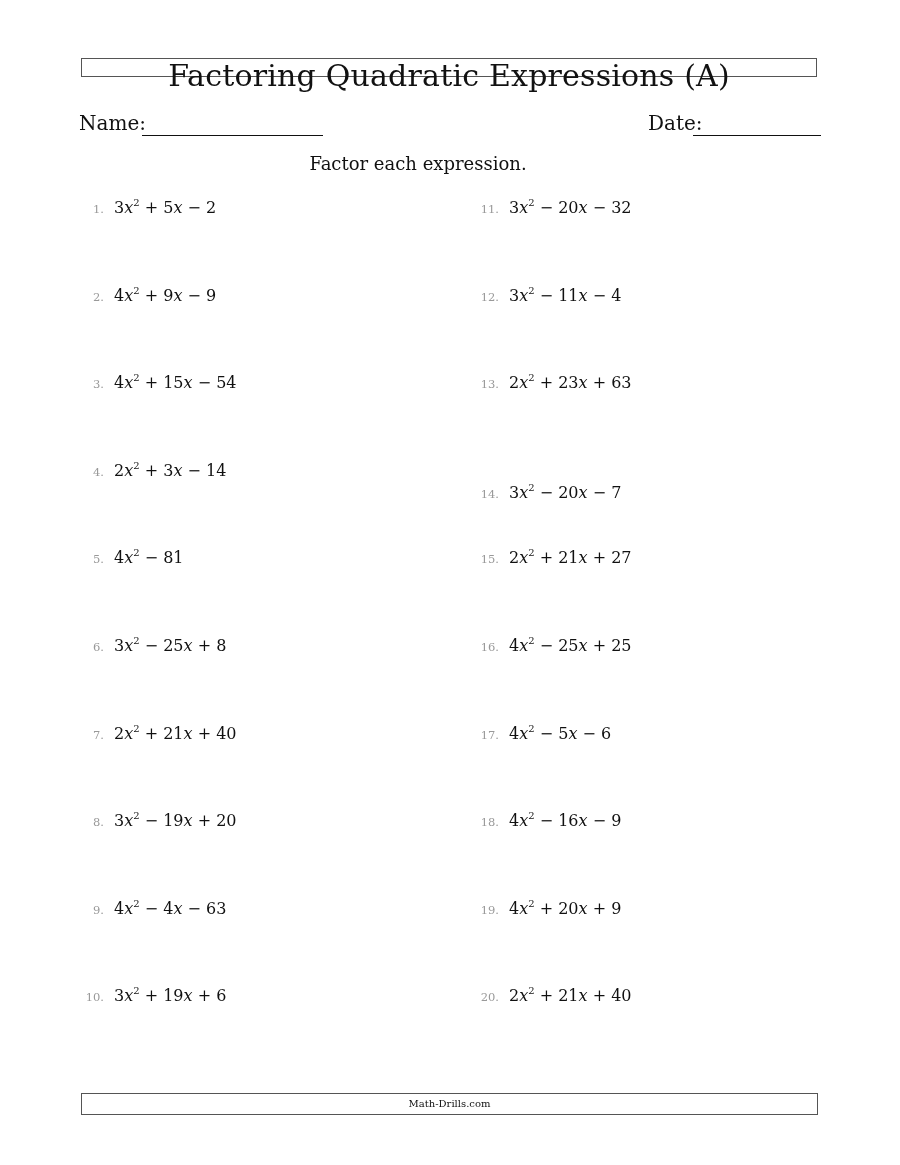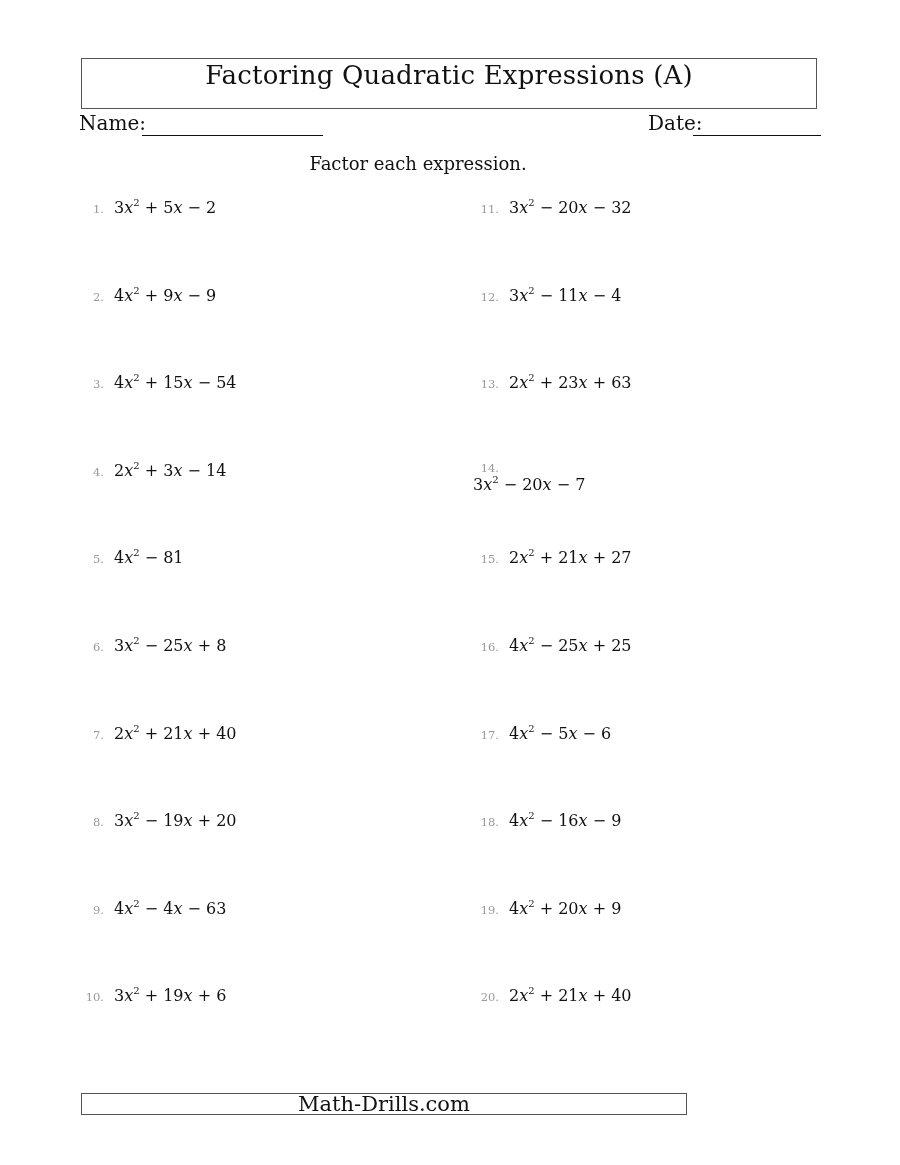--- a/index.html
+++ b/index.html
@@ -13,25 +13,25 @@
       position: relative;
       overflow: hidden;
       font-family: "DejaVu Serif", "Liberation Serif", serif;
       color: #111;
     }
     .title-box {
       position: absolute;
       left: 81px;
       top: 58px;
       width: 736px;
-      height: 51px;
+      height: 19px;
       border: 1px solid #555;
       box-sizing: border-box;
       text-align: center;
-      font-size: 26px;
+      font-size: 30px;
       line-height: 33px;
       letter-spacing: 0.2px;
     }
     .field-label {
       position: absolute;
       top: 112px;
       font-size: 20px;
       line-height: 22px;
     }
     .field-line {
@@ -74,26 +74,26 @@
       font-size: 10px;
       vertical-align: 7px;
       line-height: 0;
     }
     .col-left .num { width: 22px; }
     .col-right .num { width: 26px; margin-left: 38px; }
     .footer-box {
       position: absolute;
       left: 81px;
       top: 1093px;
-      width: 606px;
+      width: 737px;
       height: 22px;
       border: 1px solid #555;
       box-sizing: border-box;
       text-align: center;
-      font-size: 21px;
+      font-size: 10px;
       line-height: 20px;
     }
   </style>
 </head>
 <body>
 
 <div class="title-box">Factoring Quadratic Expressions (A)</div>
 
 <span class="field-label" style="left:79px;">Name:</span>
 <div class="field-line" style="left:142px; width:181px;"></div>
@@ -149,21 +149,21 @@
       <span class="expr"><span>3</span><i>x</i><sup>2</sup> <span>−</span> <span>20</span><i>x</i> <span>−</span> <span>32</span></span>
     </div>
     <div class="problem col-right" style="left: 435px; top: 286px;">
       <span class="num">12.</span>
       <span class="expr"><span>3</span><i>x</i><sup>2</sup> <span>−</span> <span>11</span><i>x</i> <span>−</span> <span>4</span></span>
     </div>
     <div class="problem col-right" style="left: 435px; top: 373px;">
       <span class="num">13.</span>
       <span class="expr"><span>2</span><i>x</i><sup>2</sup> <span>+</span> <span>23</span><i>x</i> <span>+</span> <span>63</span></span>
     </div>
-    <div class="problem col-right" style="left: 435px; top: 461px; flex-direction: column;">
+    <div class="problem col-right" style="left: 435px; top: 483px;">
       <span class="num">14.</span>
       <span class="expr"><span>3</span><i>x</i><sup>2</sup> <span>−</span> <span>20</span><i>x</i> <span>−</span> <span>7</span></span>
     </div>
     <div class="problem col-right" style="left: 435px; top: 548px;">
       <span class="num">15.</span>
       <span class="expr"><span>2</span><i>x</i><sup>2</sup> <span>+</span> <span>21</span><i>x</i> <span>+</span> <span>27</span></span>
     </div>
     <div class="problem col-right" style="left: 435px; top: 636px;">
       <span class="num">16.</span>
       <span class="expr"><span>4</span><i>x</i><sup>2</sup> <span>−</span> <span>25</span><i>x</i> <span>+</span> <span>25</span></span>

